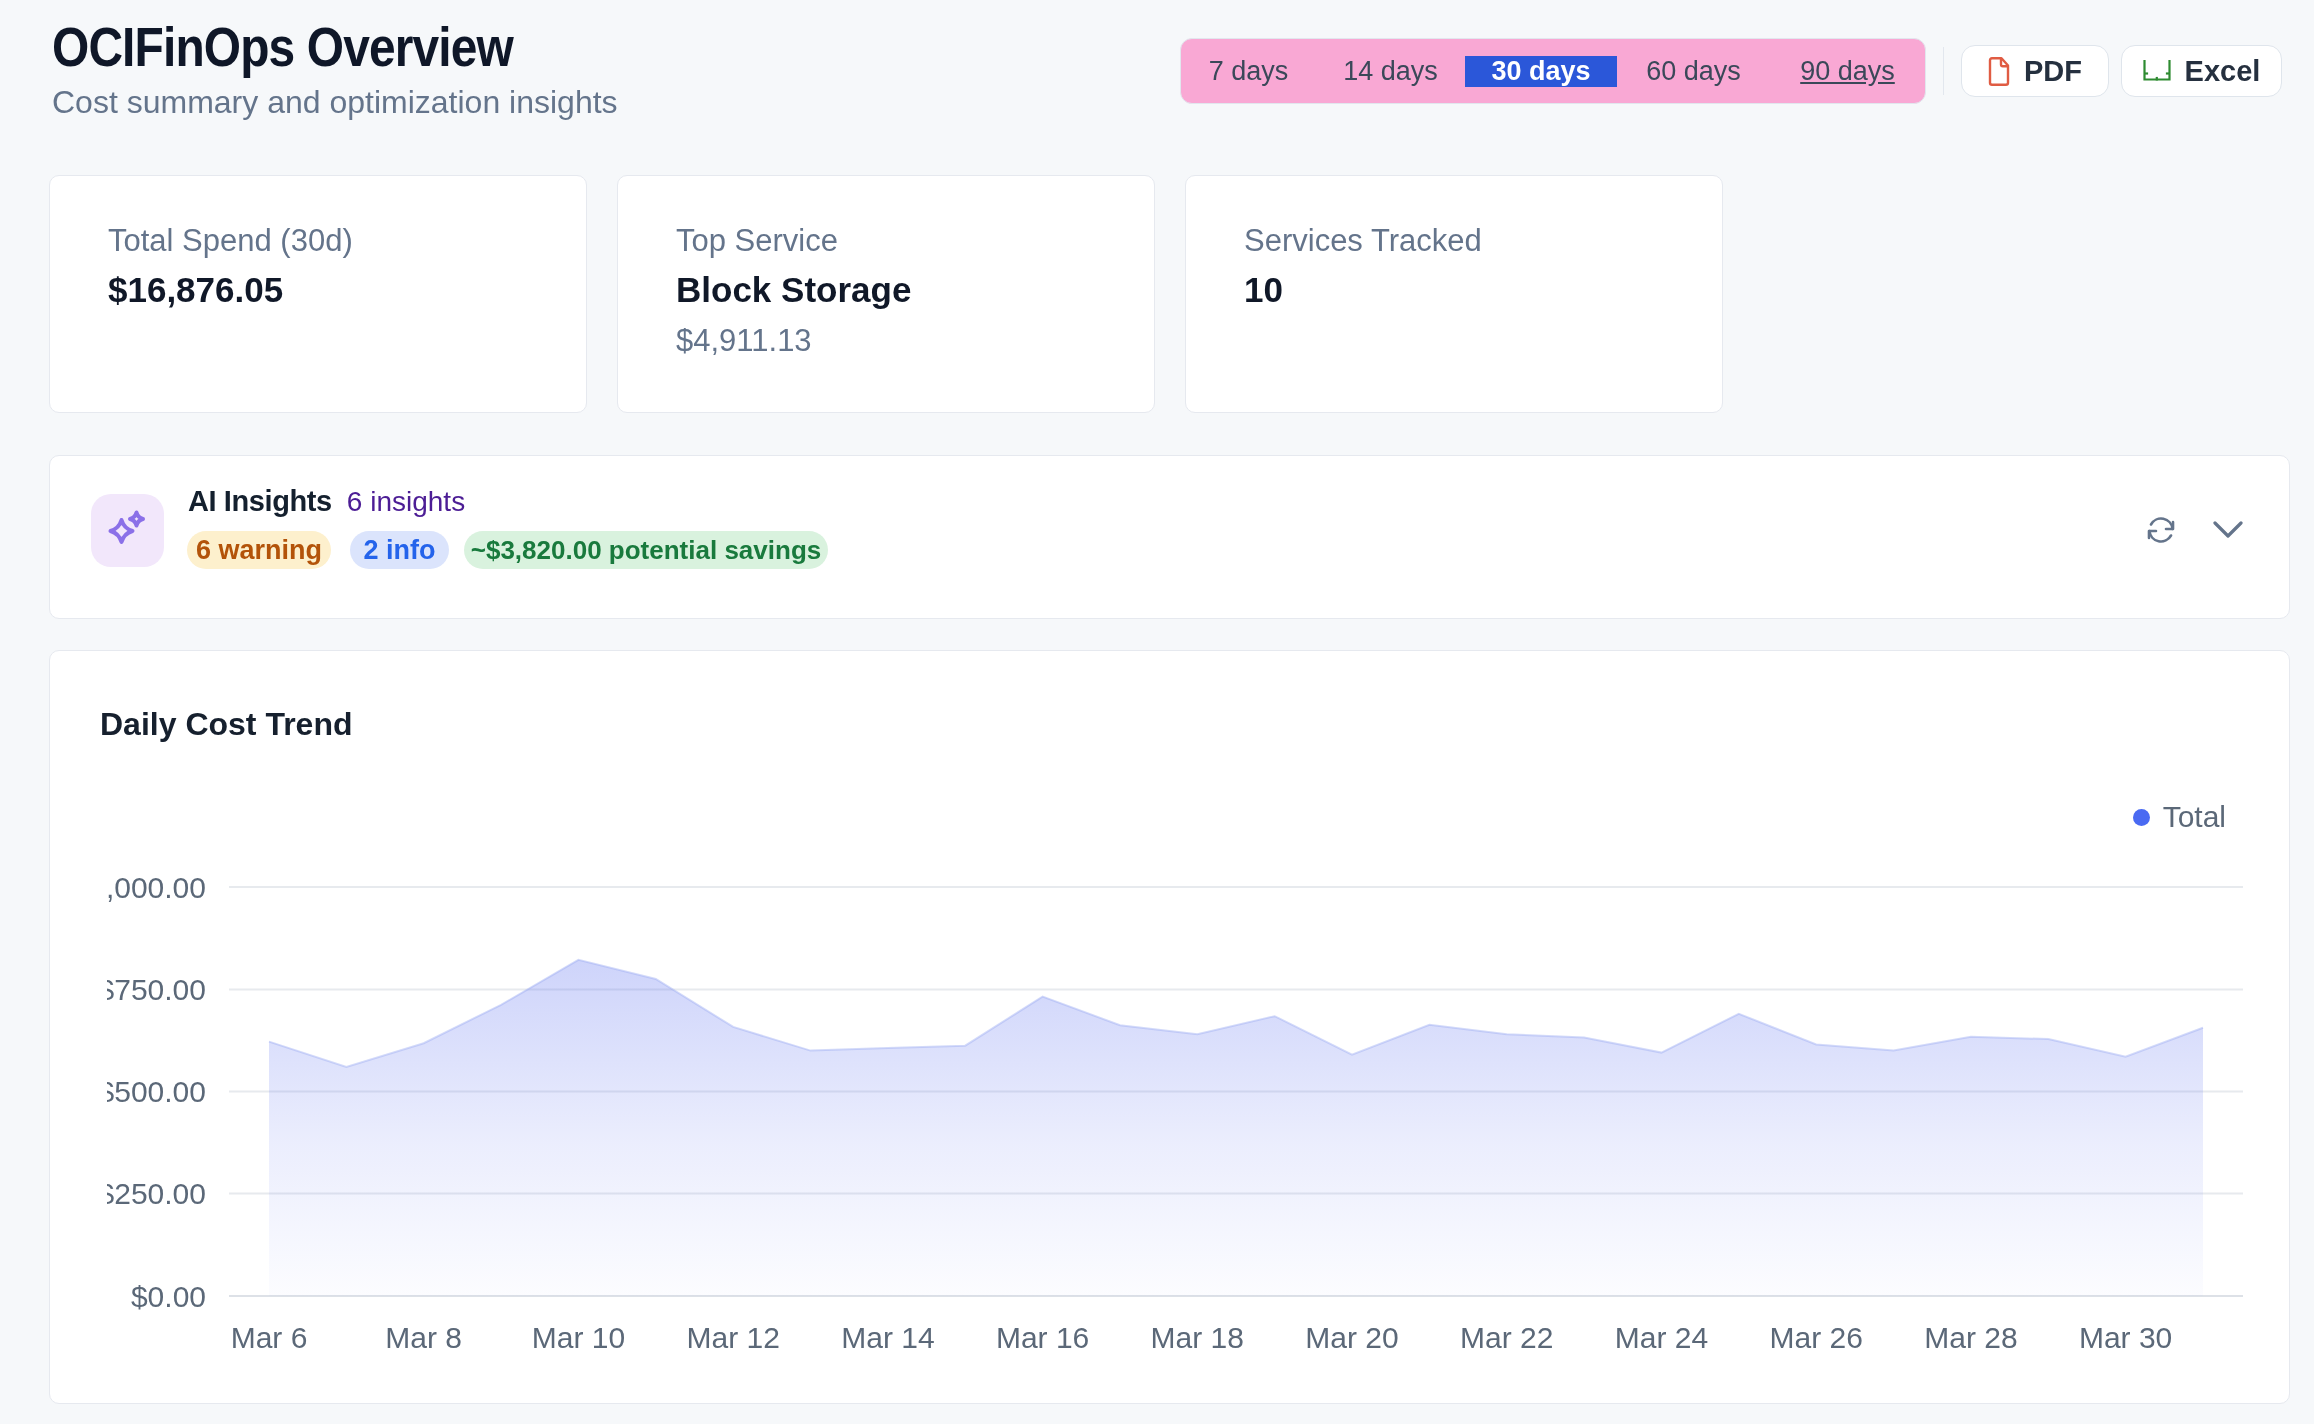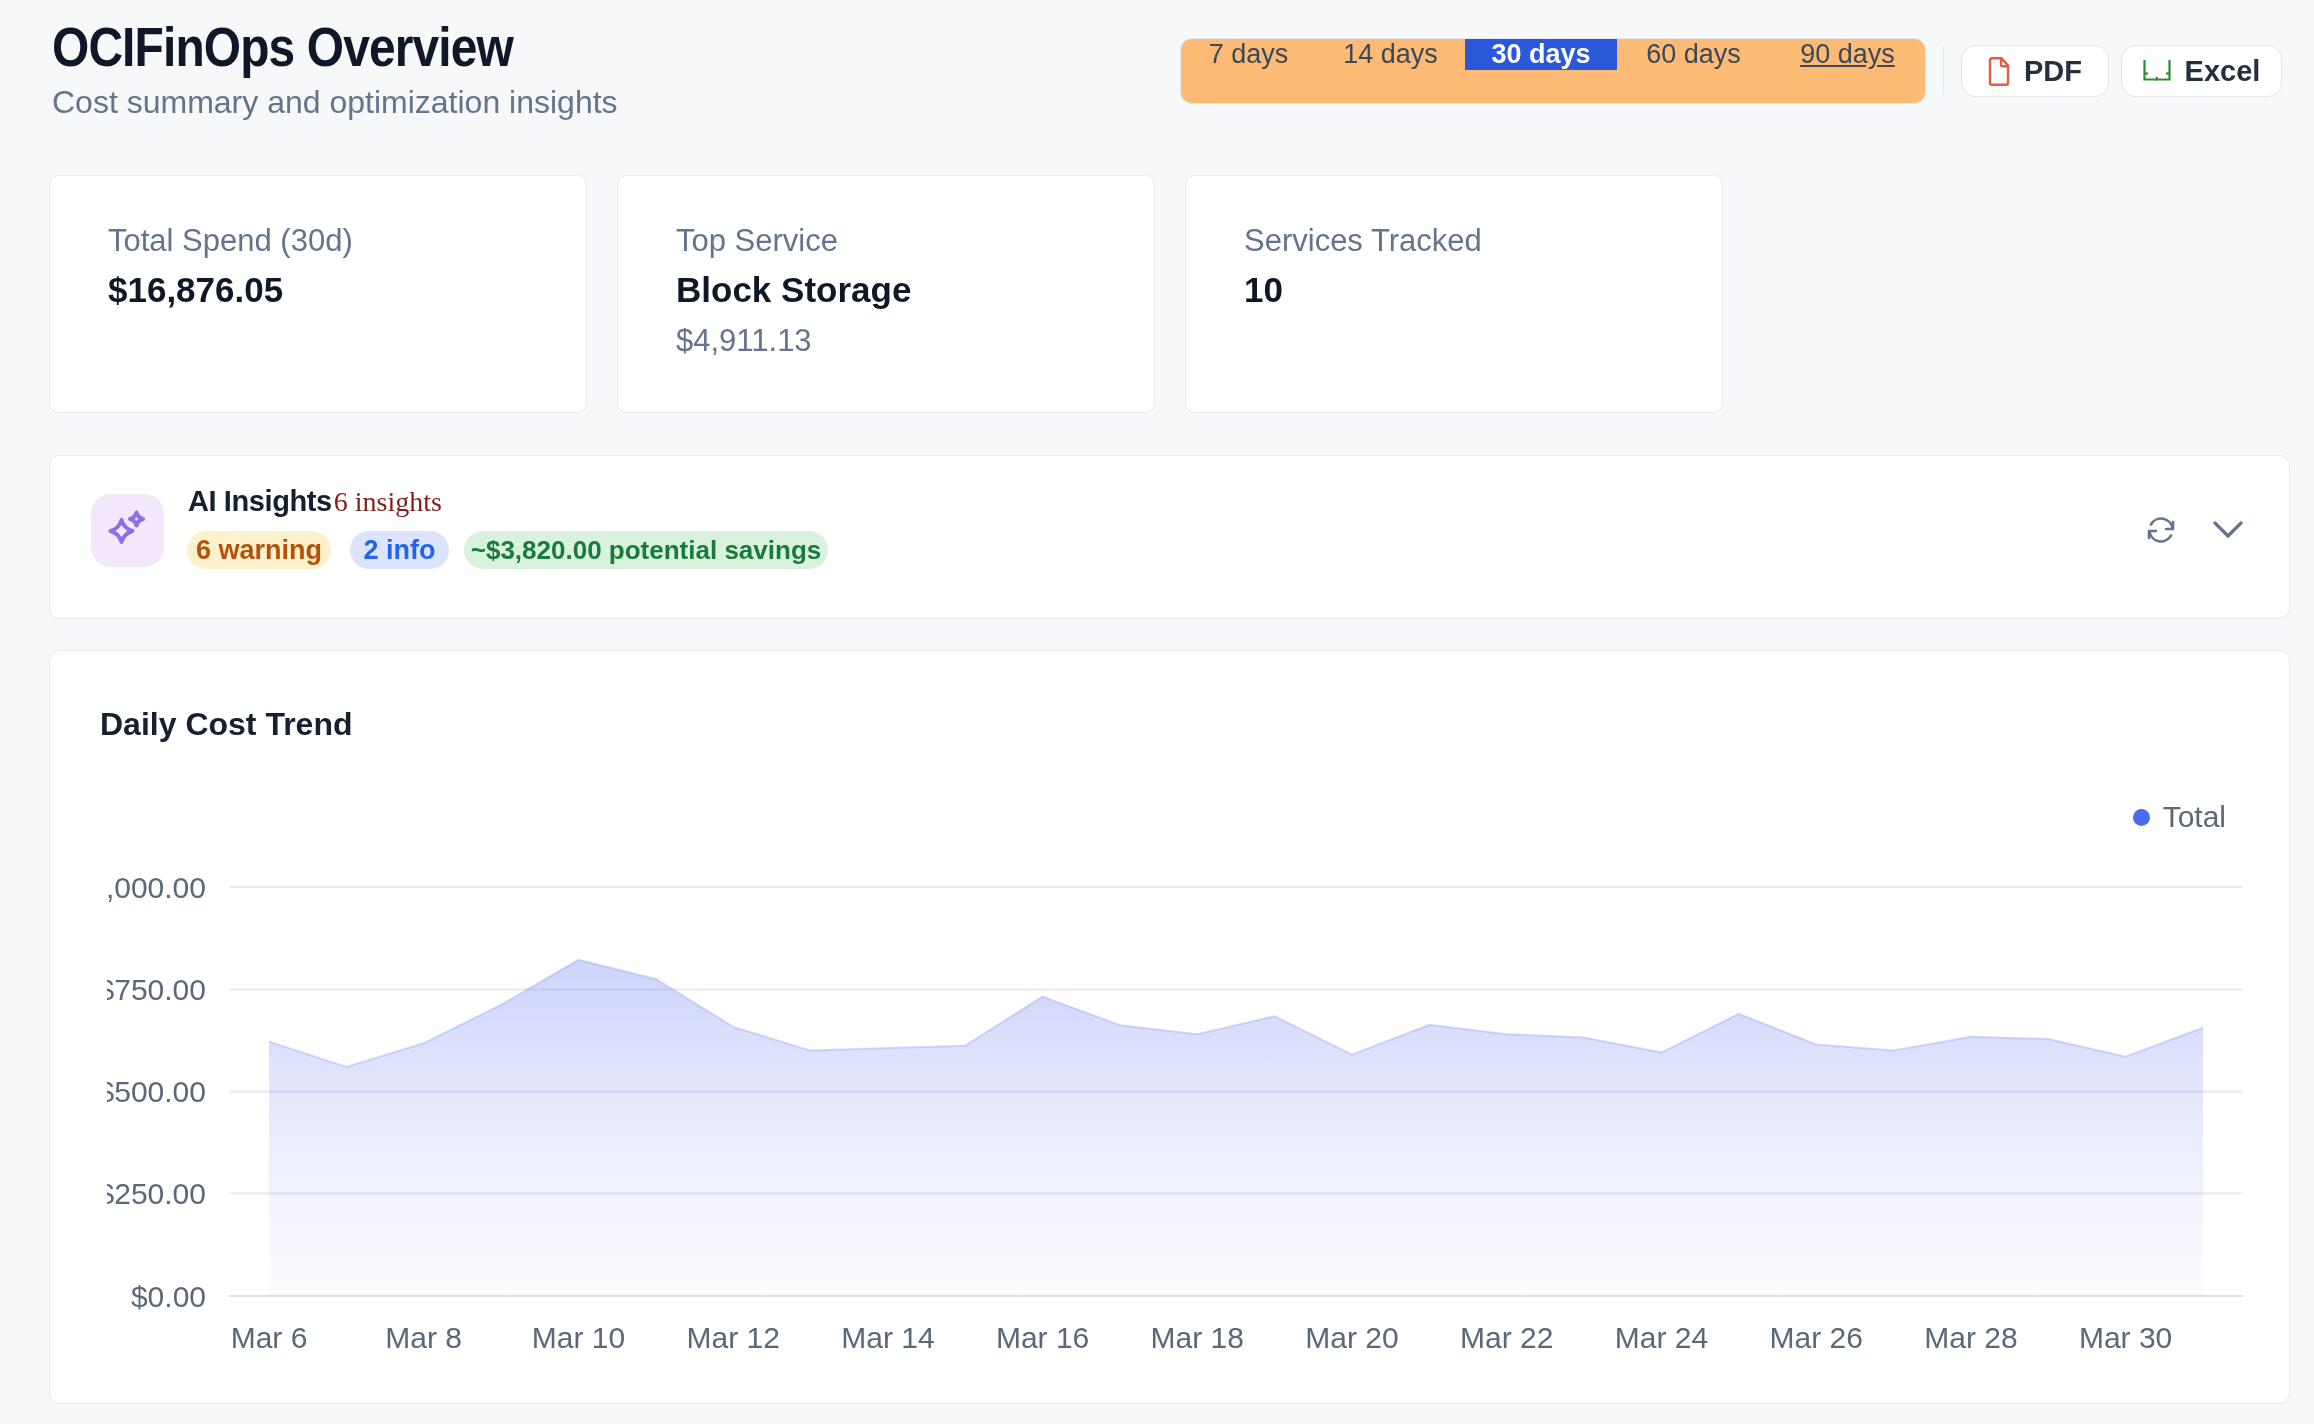--- a/index.html
+++ b/index.html
@@ -6,21 +6,21 @@
   html,body { width:2314px; height:1424px; overflow:hidden; }
   body { background:#f6f8fa; font-family:"Liberation Sans", sans-serif; position:relative; }
   .abs { position:absolute; }
 
   
   .h1 { left:52px; top:14px; font-size:56px; font-weight:700; color:#0f1728; letter-spacing:-1px; transform:scaleX(0.855); transform-origin:left top; }
   .sub { left:52px; top:84px; font-size:32px; color:#64748b; }
 
   
   .controls { top:38px; left:1180px; display:flex; align-items:center; }
-  .seg { display:flex; height:66px; background:#fdba74; border:1px solid #e2e7ee; border-radius:12px; overflow:hidden; align-items:flex-start; }
+  .seg { display:flex; height:66px; background:#f9a8d4; border:1px solid #e2e7ee; border-radius:12px; overflow:hidden; align-items:center; }
   .seg button { border:none; background:transparent; font-family:"Liberation Sans", sans-serif; font-size:27px; font-weight:500; color:#3b4859; cursor:default; }
   .seg button.on { background:#2b57d9; color:#fff; font-weight:600; }
   .seg button:nth-child(1){ width:135px; }
   .seg button:nth-child(2){ width:149px; }
   .seg button:nth-child(3){ width:152px; }
   .seg button:nth-child(4){ width:153px; }
   .seg button:nth-child(5){ width:155px;text-decoration:underline; }
   .divider { width:1px; height:48px; background:#e2e7ee; margin:0 17px; }
   .btn { height:52px; background:#fff; border:1px solid #dfe5ec; border-radius:14px; display:flex; align-items:center; justify-content:center; font-size:29px; font-weight:600; color:#25303f; }
   .btn.pdf { width:148px; }
@@ -33,21 +33,21 @@
   .stat { width:538px; height:238px; padding:46px 58px; }
   .stat .lbl { font-size:31px; color:#64748b; line-height:38px; }
   .stat .val { font-size:35px; font-weight:700; color:#101828; margin-top:8px; line-height:44px; }
   .stat .sub2 { font-size:31px; color:#64748b; margin-top:10px; line-height:38px; }
 
   
   .ai { top:455px; left:49px; width:2241px; height:164px; }
   .ai-icon { left:41px; top:38px; width:73px; height:73px; background:#f2e7fb; border-radius:20px; position:absolute; }
   .ai-title-row { position:absolute; left:138px; top:29px; display:flex; align-items:baseline; }
   .ai-title { font-size:29px; font-weight:700; color:#14202e; letter-spacing:-0.4px; }
-  .ai-count { font-size:28px; color:#7f1d1d; margin-left:2px;font-family:Liberation Serif, serif; }
+  .ai-count { font-size:28px; color:#4c1d95; margin-left:15px; }
   .pills { position:absolute; left:137px; top:75px; display:flex; }
   .pill { height:38px; border-radius:19px; display:flex; align-items:center; justify-content:center; font-size:27px; font-weight:600; }
   .pill.warn { background:#fdf0cd; color:#b35309; width:144px; }
   .pill.info { background:#dbe4fc; color:#2463eb; width:99px; margin-left:19px; }
   .pill.save { background:#d9f2de; color:#197a3d; width:364px; margin-left:15px; font-size:26px; }
   .ai-actions { position:absolute; right:46px; top:61px; display:flex; align-items:center; gap:38px; color:#64748b; }
 
   
   .chart { top:650px; left:49px; width:2241px; height:754px; }
   .chart-title { position:absolute; left:50px; top:55px; font-size:32px; font-weight:700; color:#16202e; }

